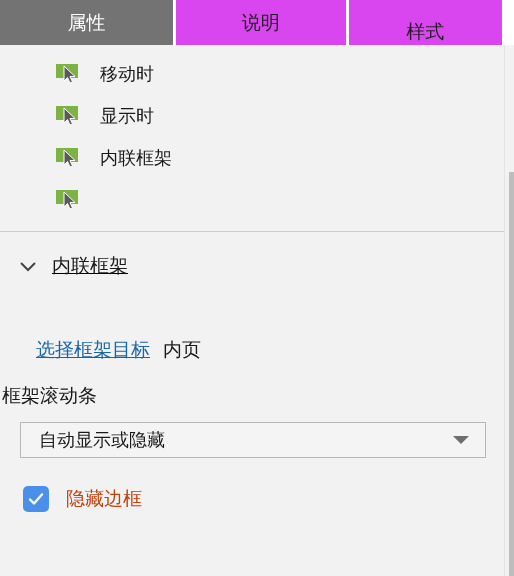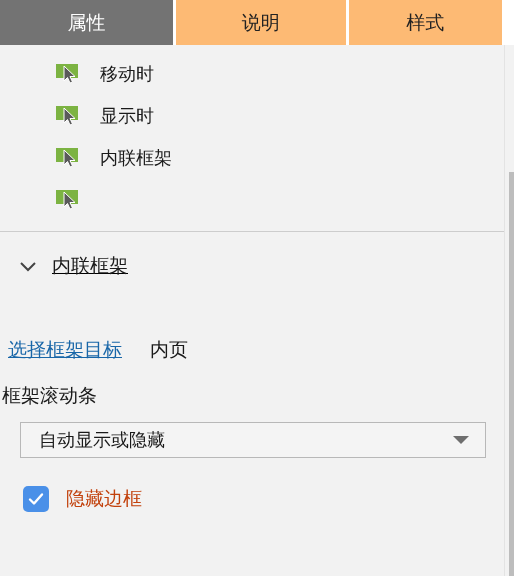--- a/index.html
+++ b/index.html
@@ -23,26 +23,26 @@
     background: #ffffff;
     box-sizing: border-box;
   }
   .tab {
     height: 45px;
     display: flex;
     align-items: center;
     justify-content: center;
     font-size: 19px;
     color: #222222;
-    background: #fdba74;
+    background: #d946ef;
     box-sizing: border-box;
     margin-right: 3px;
     user-select: none;
   }
-  .tab:last-child { margin-right: 12px; }
+  .tab:last-child { margin-right: 12px; align-items: flex-end; }
   .tab.active {
     background: #737373;
     color: #ffffff;
   }
   .tab-0 { width: 178px; }
   .tab-1 { width: 175px; }
   .tab-2 { width: 158px; }
 
   
   .content {
@@ -118,23 +118,22 @@
     flex: 0 0 auto;
   }
   .section-title {
     font-size: 19px;
     color: #1a1a1a;
   }
 
   .link-row {
     display: flex;
     align-items: baseline;
-    padding-left: 8px;
+    padding-left: 36px;
     margin-top: 16px;
-    gap: 15px;
   }
   .fr-link {
     font-size: 19px;
     color: #1866a8;
     text-decoration: underline;
     cursor: pointer;
   }
   .fr-value {
     font-size: 19px;
     color: #1a1a1a;

